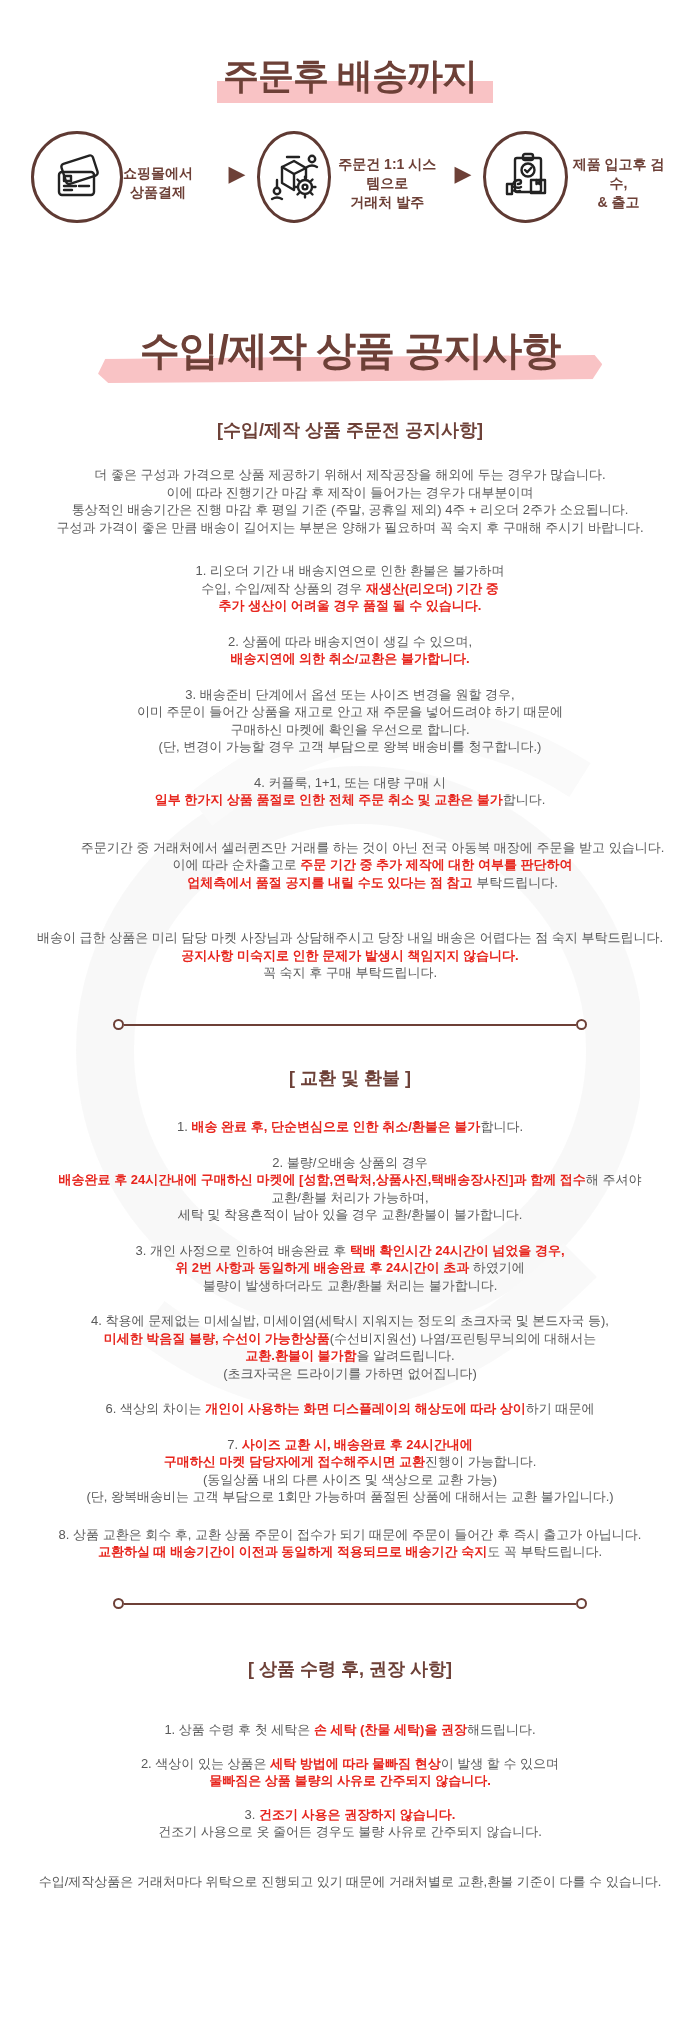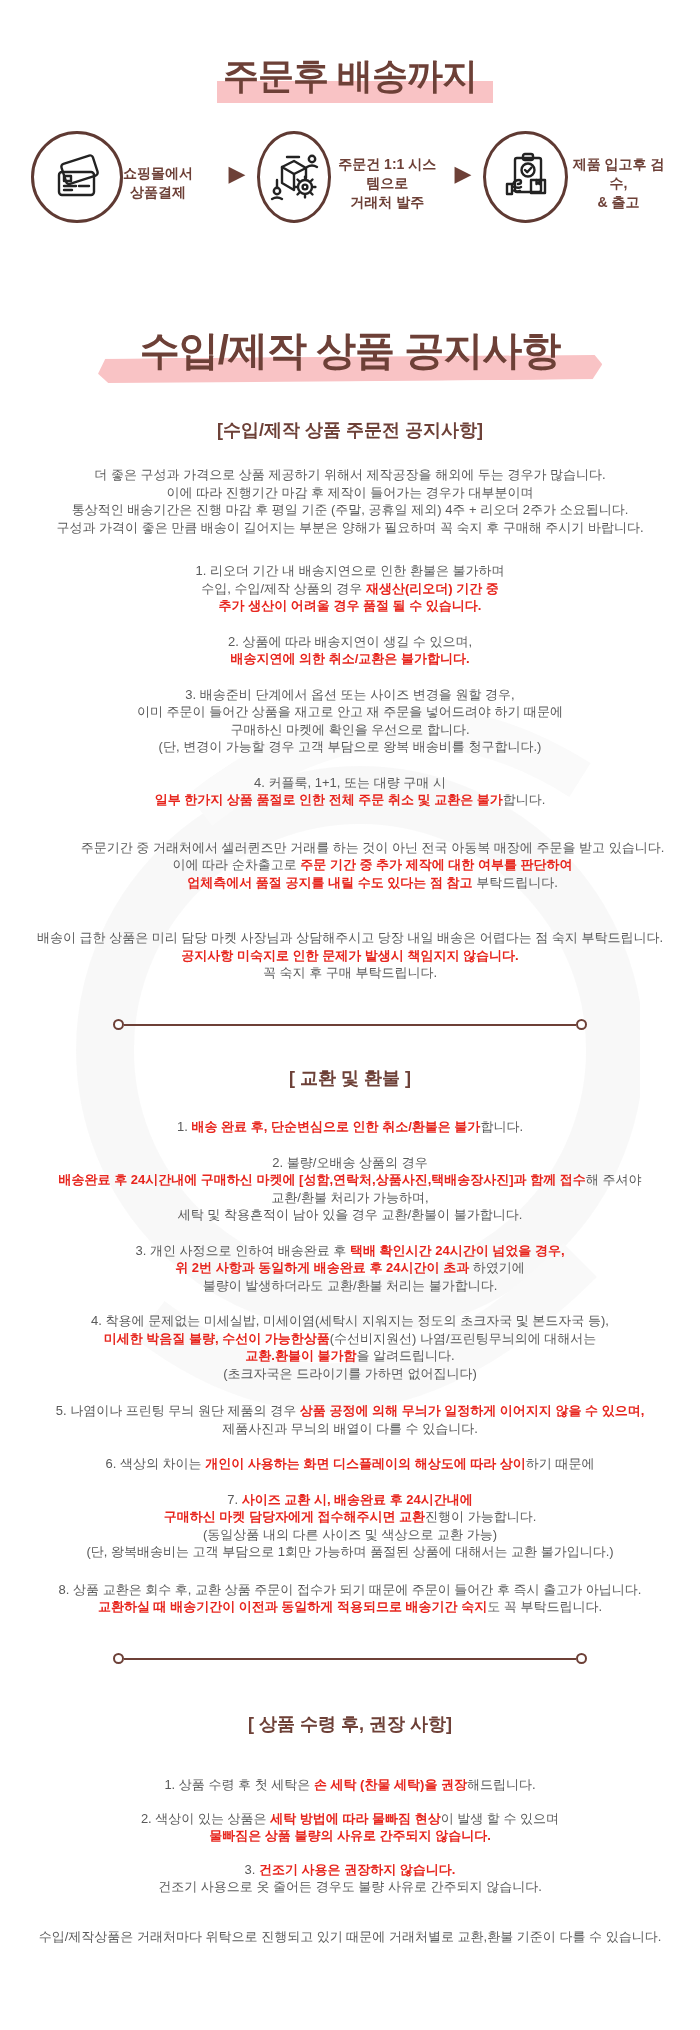--- a/index.html
+++ b/index.html
@@ -193,24 +193,20 @@
           <div><span>3. 개인 사정으로 인하여 배송완료 후 </span><span class="red">택배 확인시간 24시간이 넘었을 경우,</span></div>
           <div><span class="red">위 2번 사항과 동일하게 배송완료 후 24시간이 초과</span><span> 하였기에</span></div>
           <div><span>불량이 발생하더라도 교환/환불 처리는 불가합니다.</span></div>
         </div>
         <div class="para" style="margin-top: 18px;">
           <div><span>4. 착용에 문제없는 미세실밥, 미세이염(세탁시 지워지는 정도의 초크자국 및 본드자국 등),</span></div>
           <div><span class="red">미세한 박음질 불량, 수선이 가능한상품</span><span>(수선비지원선) 나염/프린팅무늬의에 대해서는</span></div>
           <div><span class="red">교환.환불이 불가함</span><span>을 알려드립니다.</span></div>
           <div><span>(초크자국은 드라이기를 가하면 없어집니다)</span></div>
         </div>
-        <div class="para" style="margin-top: 20px;">
-          <div><span>5. 나염이나 프린팅 무늬 원단 제품의 경우 </span><span class="red">상품 공정에 의해 무늬가 일정하게 이어지지 않을 수 있으며,</span></div>
-          <div><span>제품사진과 무늬의 배열이 다를 수 있습니다.</span></div>
-        </div>
         <div class="para" style="margin-top: 18px;">
           <div><span>6. 색상의 차이는 </span><span class="red">개인이 사용하는 화면 디스플레이의 해상도에 따라 상이</span><span>하기 때문에</span></div>
         </div>
         <div class="para" style="margin-top: 18px;">
           <div><span>7. </span><span class="red">사이즈 교환 시, 배송완료 후 24시간내에</span></div>
           <div><span class="red">구매하신 마켓 담당자에게 접수해주시면 교환</span><span>진행이 가능합니다.</span></div>
           <div><span>(동일상품 내의 다른 사이즈 및 색상으로 교환 가능)</span></div>
           <div><span>(단, 왕복배송비는 고객 부담으로 1회만 가능하며 품절된 상품에 대해서는 교환 불가입니다.)</span></div>
         </div>
         <div class="para" style="margin-top: 20px;">

